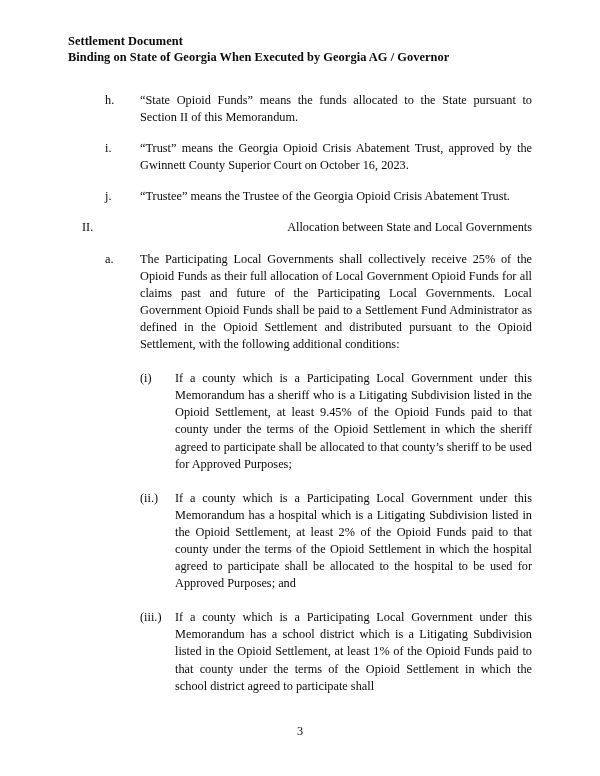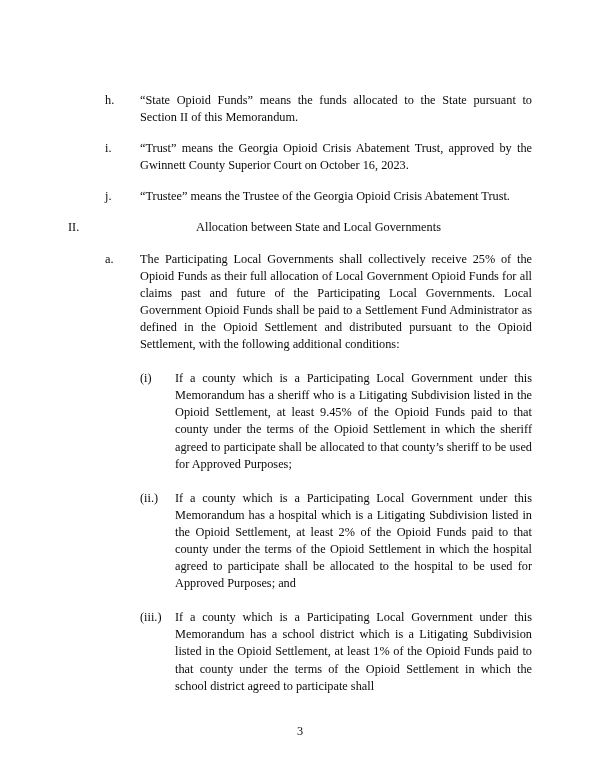--- a/index.html
+++ b/index.html
@@ -59,30 +59,30 @@
     flex: 0 0 auto;
     white-space: nowrap;
   }
   .itext {
     flex: 1 1 auto;
     text-align: justify;
     text-justify: inter-word;
     hyphens: none;
   }
   .itext.nojustify {
-    text-align: center;
+    text-align: right;
   }
 
   
   .level-roman {
     margin-left: 68px;
     margin-right: 68px;
     margin-top: 14px;
   }
-  .level-roman .marker { width: 37px; }
+  .level-roman .marker { width: 37px; margin-left: 14px; }
 
   
   .level-alpha {
     margin-left: 105px;
     margin-right: 68px;
     margin-top: 14px;
   }
   .level-alpha .marker { width: 35px; }
 
   
@@ -105,20 +105,22 @@
     font-size: 12.3px;
     line-height: 14px;
   }
 </style>
 </head>
 <body>
 
 <div class="page">
 
   <div class="doc-header">
+    <span class="hline">Settlement Document</span>
+    <span class="hline">Binding on State of Georgia When Executed by Georgia AG / Governor</span>
   </div>
 
   <div class="body-block">
       <div class="item level-alpha">
         <span class="marker">h.</span>
         <span class="itext">“State Opioid Funds” means the funds allocated to the State pursuant to Section II of this Memorandum.</span>
       </div>
       <div class="item level-alpha">
         <span class="marker">i.</span>
         <span class="itext">“Trust” means the Georgia Opioid Crisis Abatement Trust, approved by the Gwinnett County Superior Court on October 16, 2023.</span>

